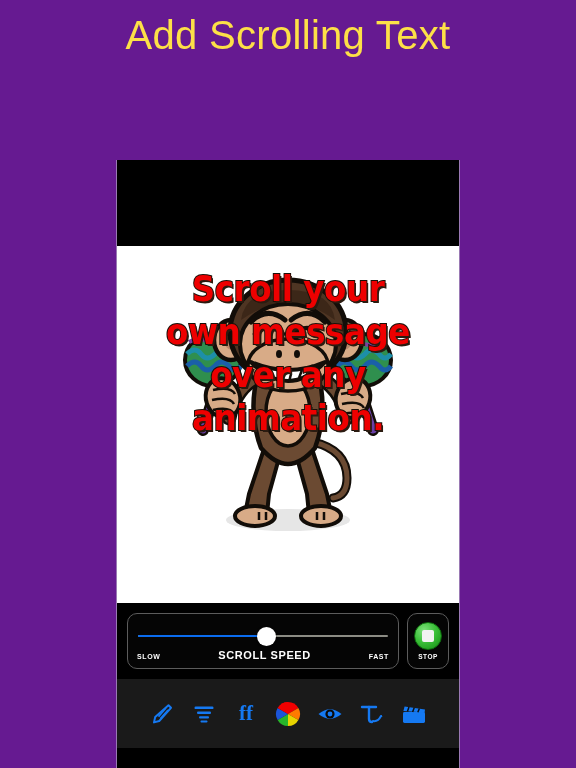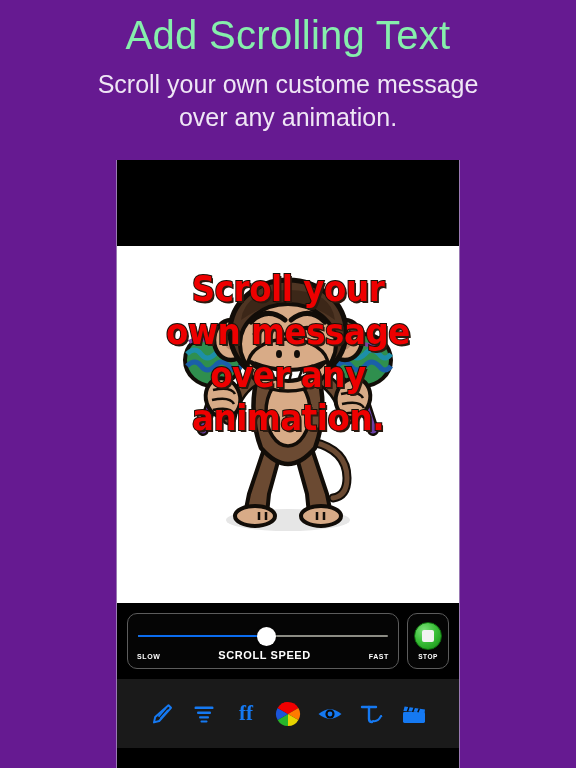--- a/index.html
+++ b/index.html
@@ -18,21 +18,21 @@
     width: 576px;
     padding-top: 12px;
     text-align: center;
     color: #ffffff;
   }
   .promo-title {
     font-size: 40px;
     font-weight: 300;
     letter-spacing: 0.3px;
     line-height: 1.15;
-    color: #86efac;
+    color: #fde047;
   }
   .promo-sub {
     margin-top: 10px;
     font-size: 25px;
     font-weight: 300;
     line-height: 1.3;
     color: #efe6f5;
     padding: 0 70px;
   }
 
@@ -244,21 +244,20 @@
     font-size: 21px;
     line-height: 1;
   }
   .toolbar-pad { flex: none; height: 10px; background: #000; }
 </style>
 </head>
 <body>
 
 <div class="promo">
   <div class="promo-title">Add Scrolling Text</div>
-  <div class="promo-sub">Scroll your own custome message over any animation.</div>
 </div>
 
 <div class="device">
 
 
   <div class="nav-filler"></div>
 
   <div class="canvas">
 
     <svg class="artwork" viewBox="0 0 250 285">

